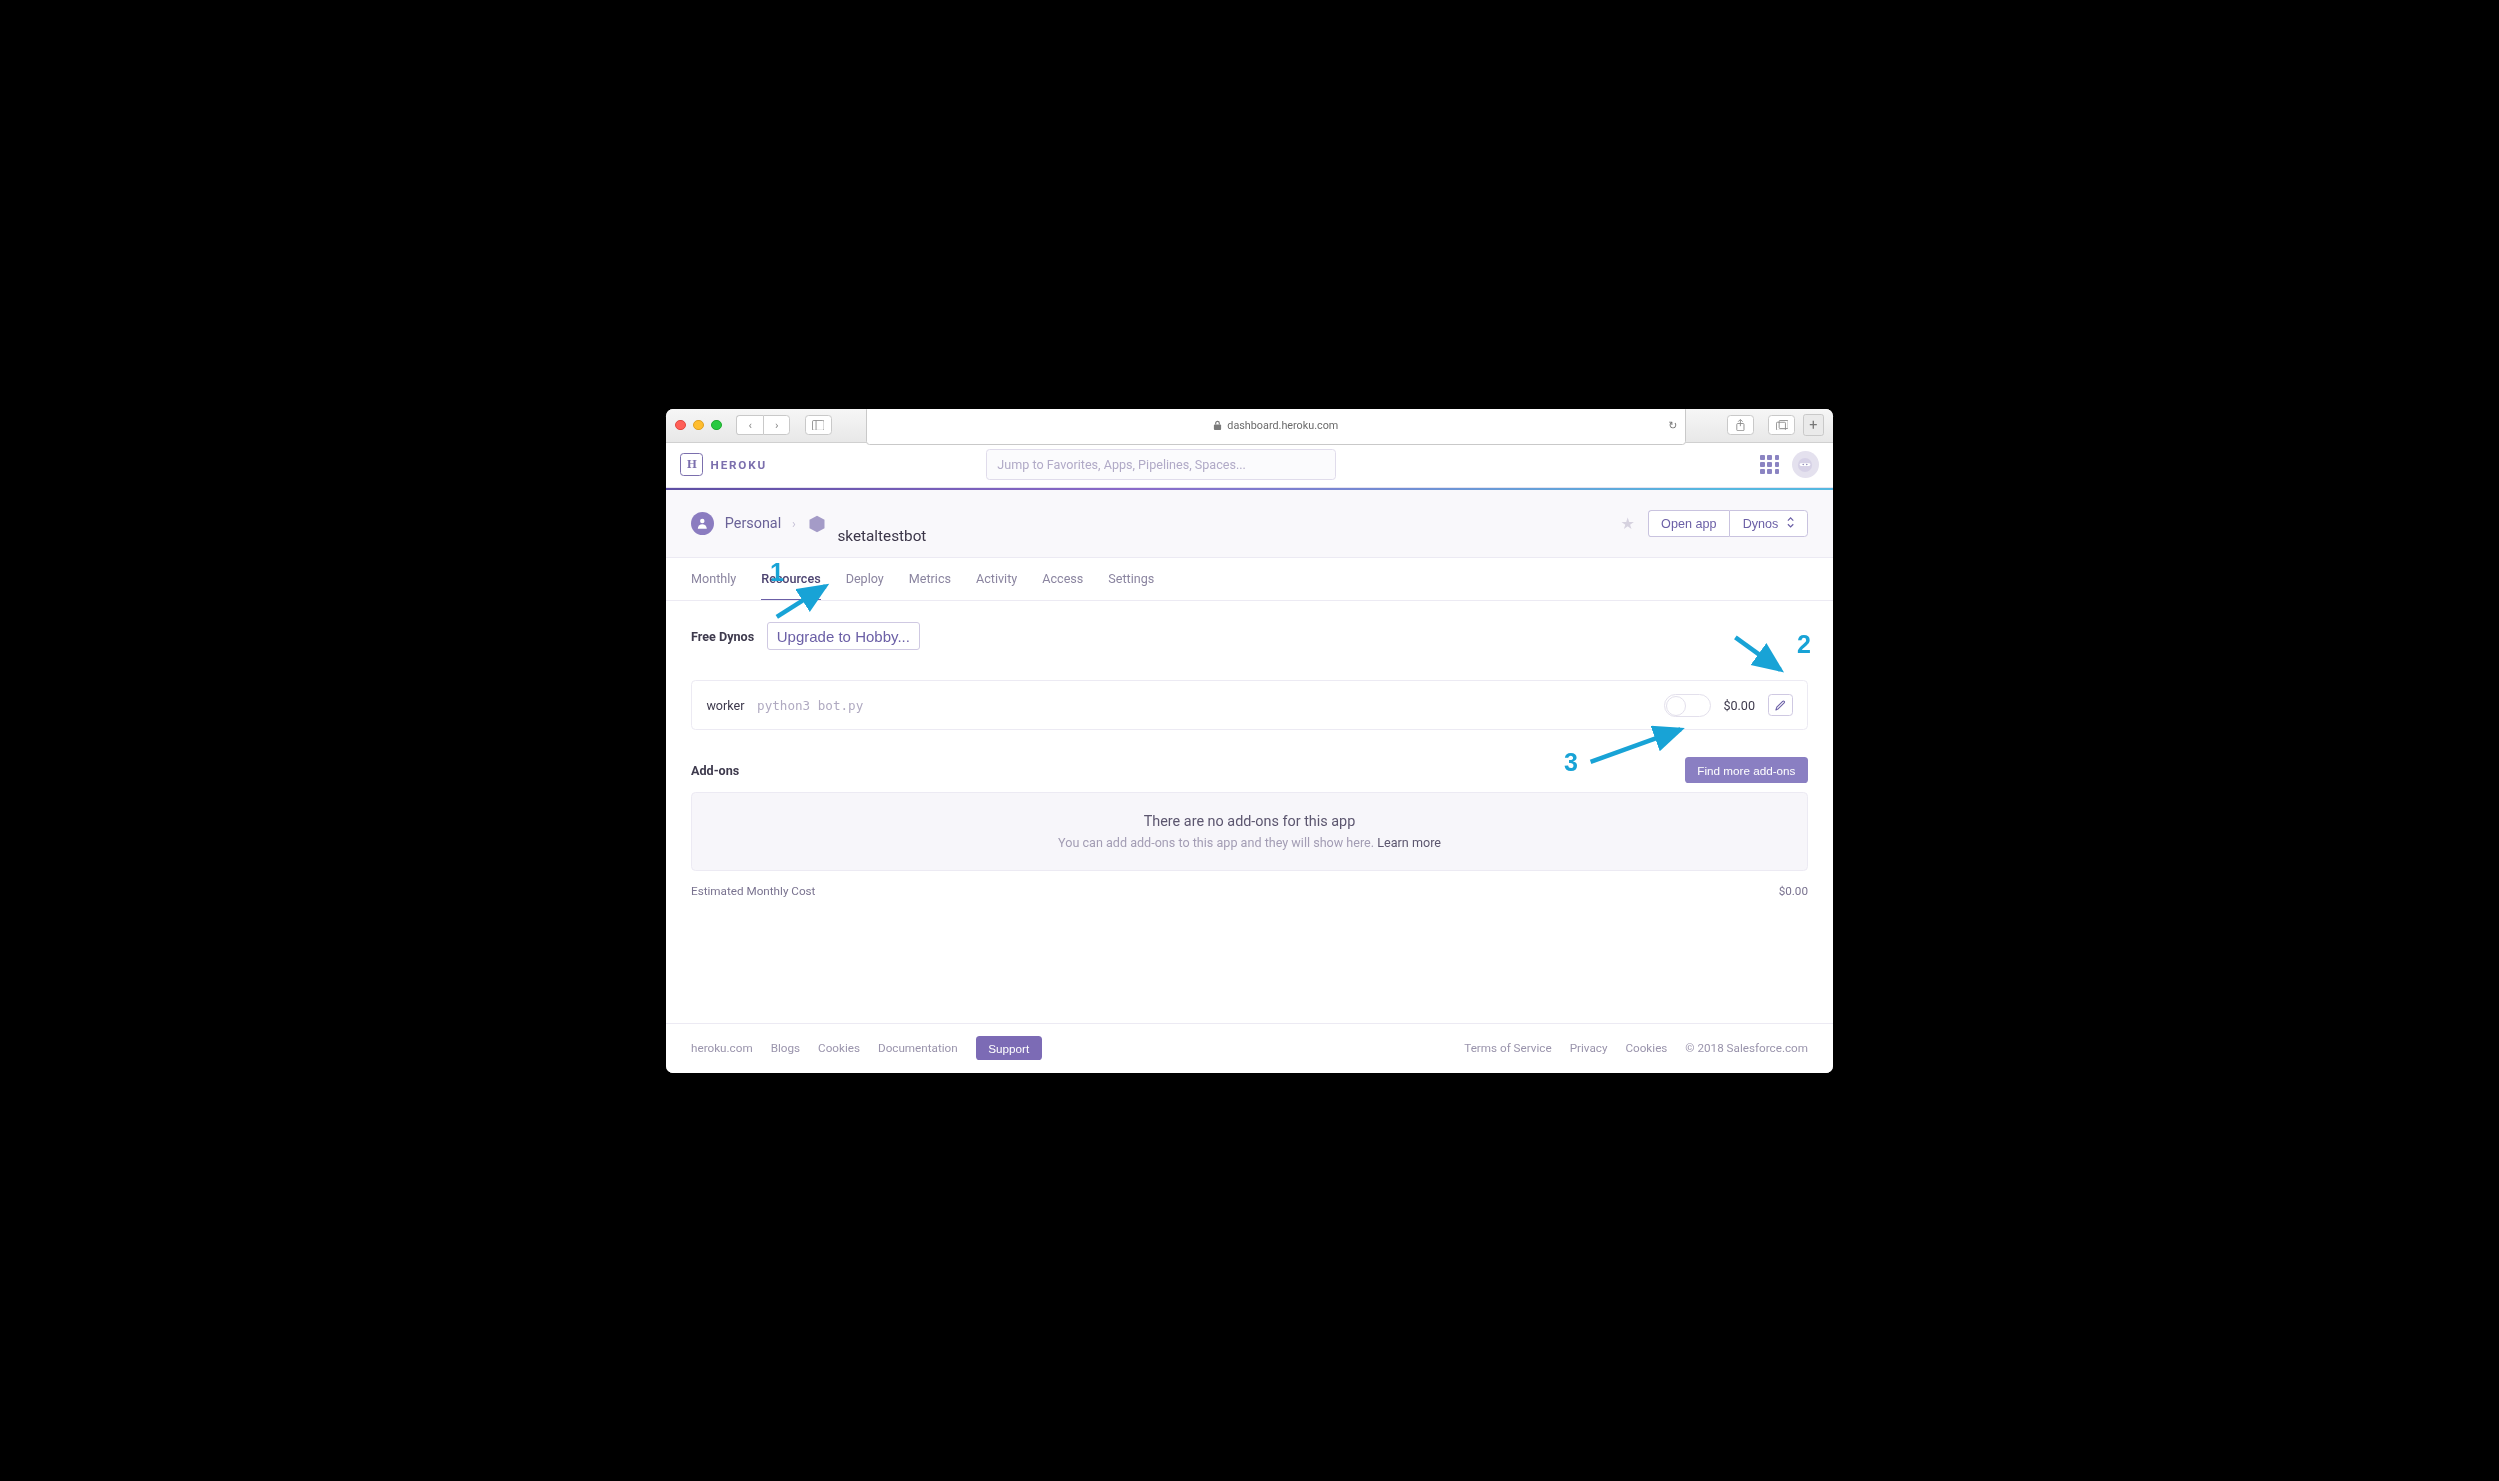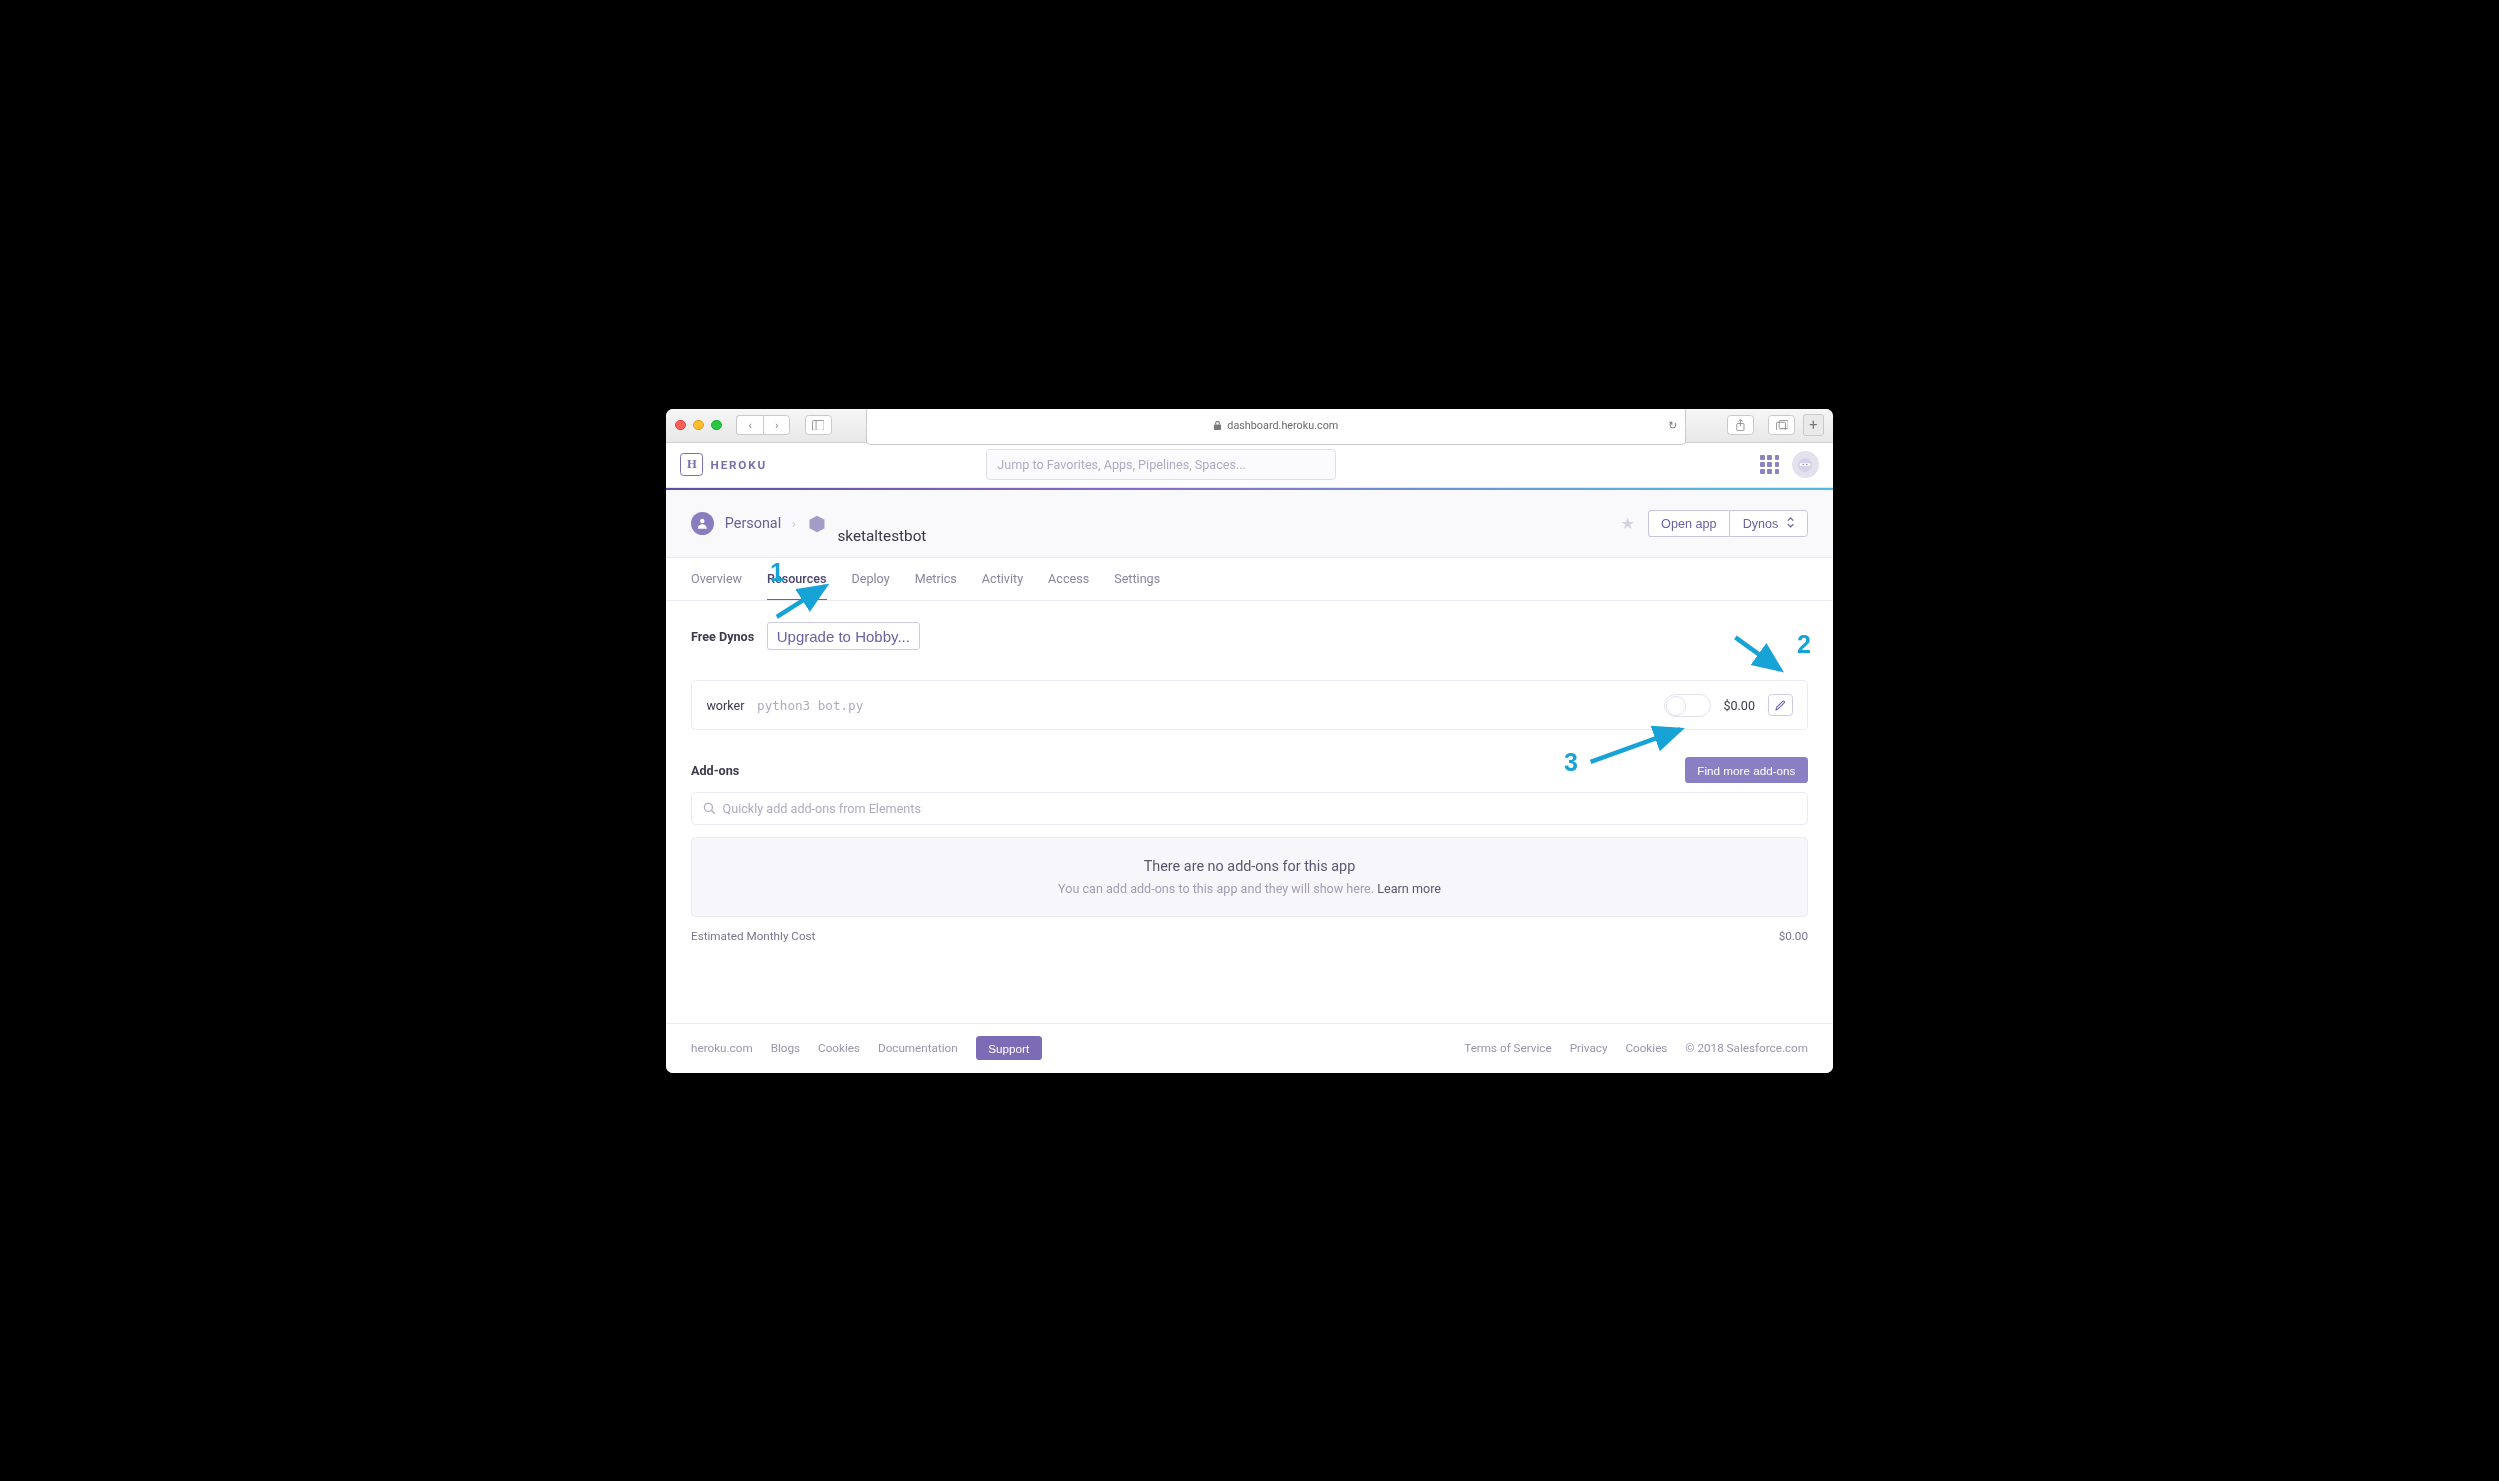--- a/index.html
+++ b/index.html
@@ -287,21 +287,21 @@
             <svg width="7.2" height="10.8" viewBox="0 0 8 12">
                 <path d="M1 4 L4 1 L7 4 M1 8 L4 11 L7 8" fill="none" stroke="#6b5fa6" stroke-width="1.4"></path>
               </svg>
           </span>
         </button>
       </div>
     </div>
   </div>
 
   <div class="tabs">
-    <div class="tab">Overview</div>
+    <div class="tab">Monthly</div>
     <div class="tab active">Resources</div>
     <div class="tab">Deploy</div>
     <div class="tab">Metrics</div>
     <div class="tab">Activity</div>
     <div class="tab">Access</div>
     <div class="tab">Settings</div>
   </div>
 
   <div class="content">
     <div class="section-row">
@@ -323,27 +323,20 @@
             </svg>
         </div>
       </div>
     </div>
 
     <div class="addons-header">
       <span class="section-title">Add-ons</span>
       <button class="btn-purple">Find more add-ons</button>
     </div>
 
-    <div class="search-addons">
-      <svg width="12.6" height="12.6" viewBox="0 0 14 14">
-          <circle cx="6" cy="6" r="4.5" fill="none" stroke="#b0aac1" stroke-width="1.4"></circle>
-          <line x1="9.5" y1="9.5" x2="13" y2="13" stroke="#b0aac1" stroke-width="1.4"></line>
-        </svg>
-      <span>Quickly add add-ons from Elements</span>
-    </div>
 
     <div class="addons-empty">
       <h3>There are no add-ons for this app</h3>
       <p>
         <span>You can add add-ons to this app and they will show here. </span><a>Learn more</a>
       </p>
     </div>
 
     <div class="est-row">
       <span>Estimated Monthly Cost</span>

